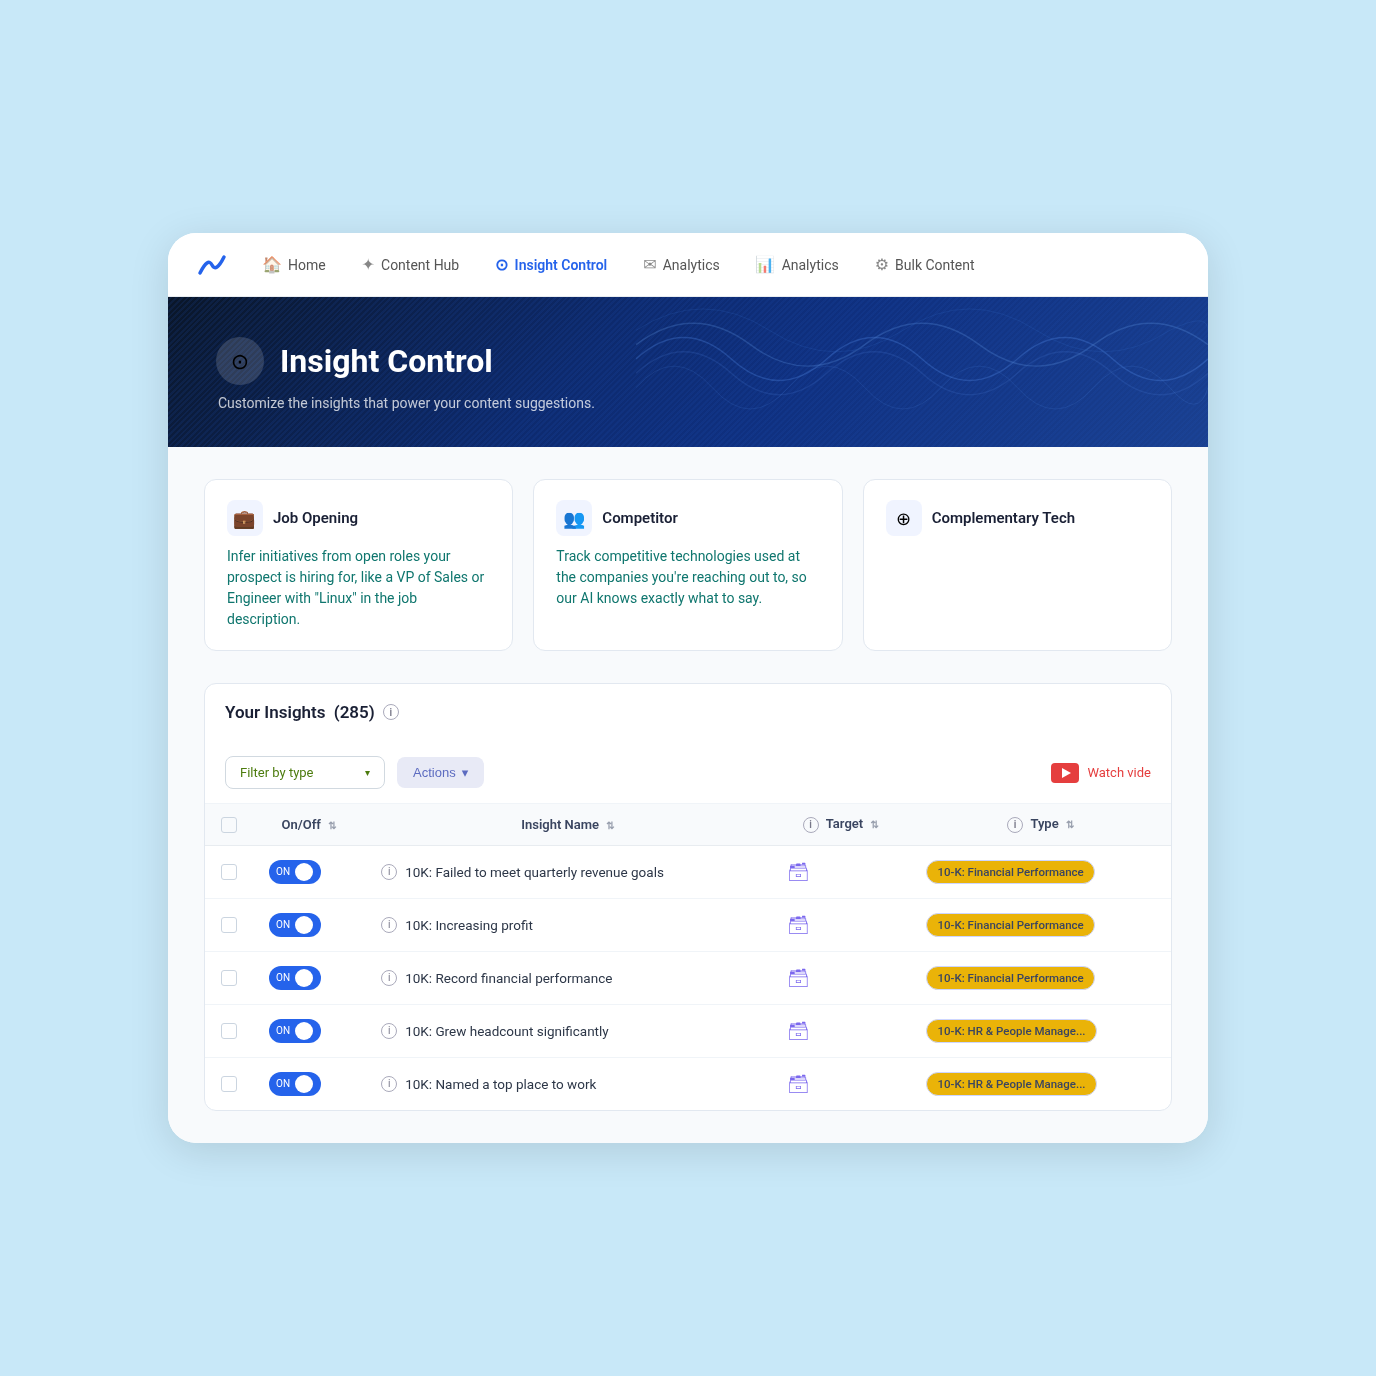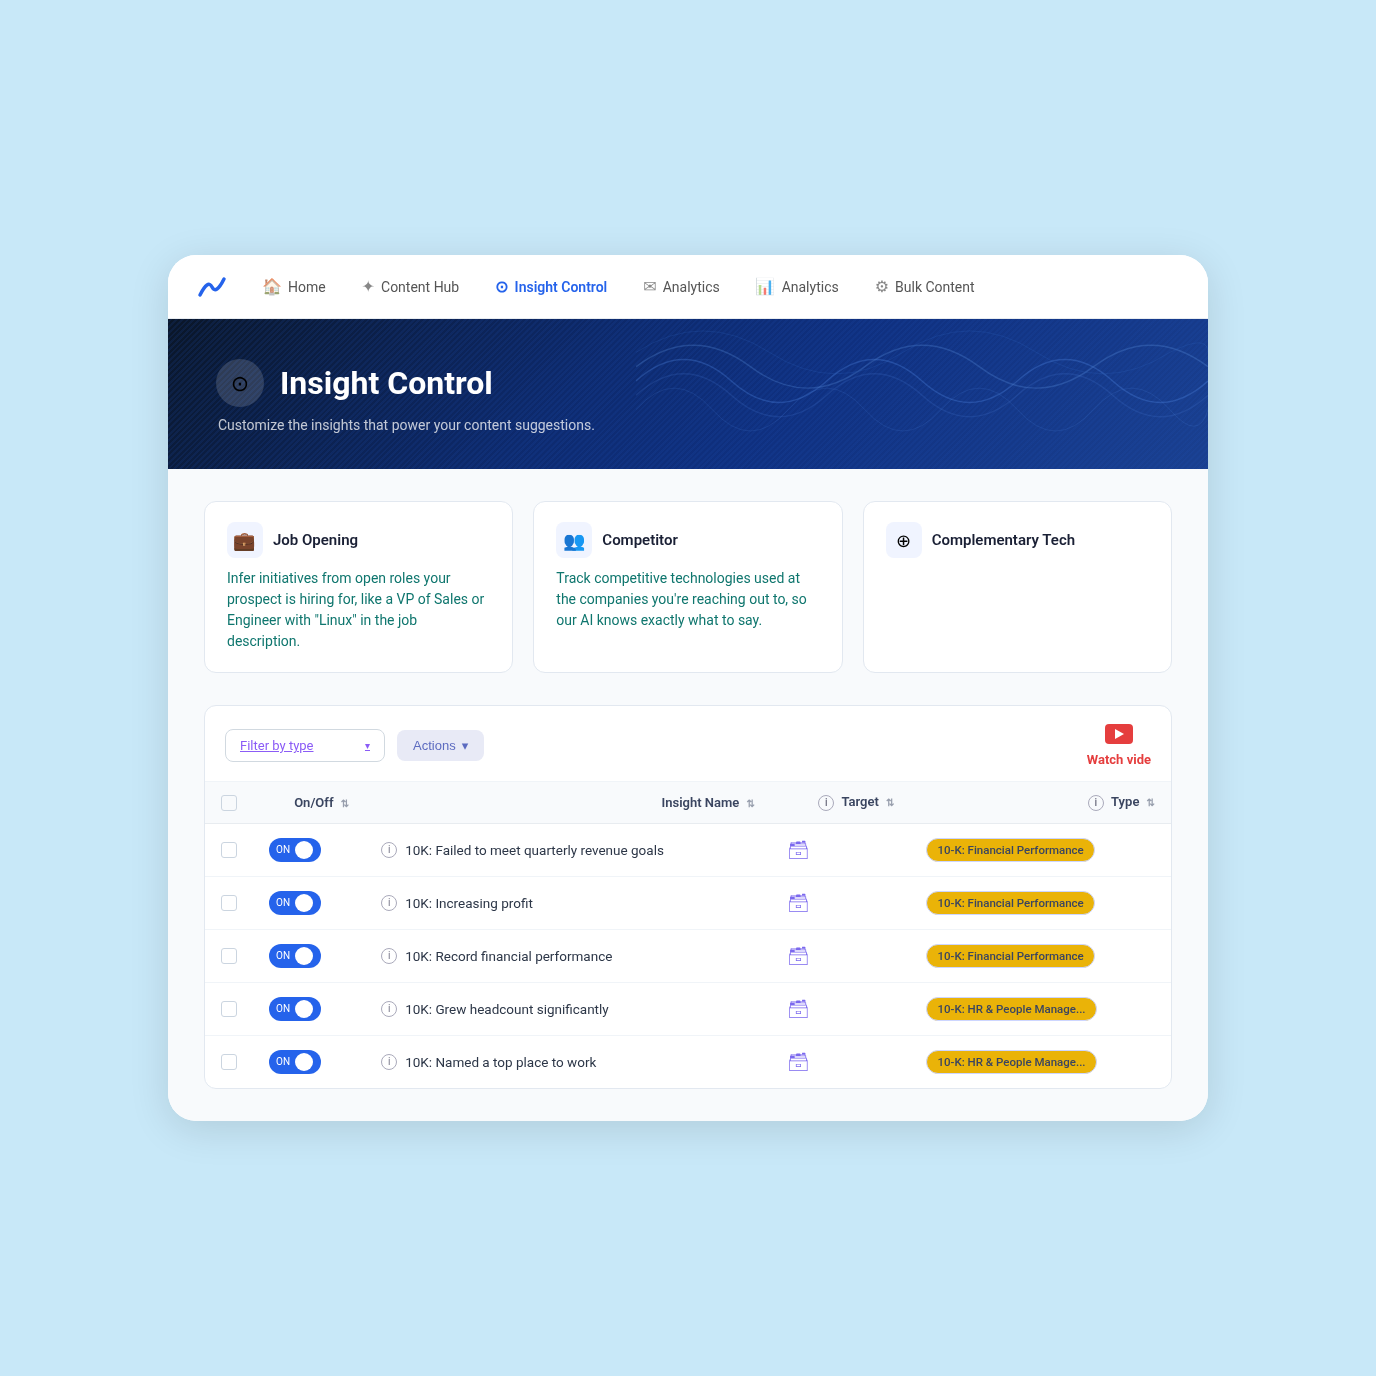--- a/index.html
+++ b/index.html
@@ -217,25 +217,24 @@
       cursor: pointer;
     }
     .filter-select {
       display: flex;
       align-items: center;
       gap: 8px;
       border: 1px solid #d1d9e0;
       border-radius: 8px;
       padding: 8px 14px;
       font-size: 13px;
-      color: #8b5cf6;
+      color: #4d7c0f;
       background: #fff;
       cursor: pointer;
       min-width: 160px;
-      text-decoration: underline;
     }
     .filter-chevron { font-size: 10px; margin-left: auto; }
     .actions-btn {
       display: flex;
       align-items: center;
       gap: 6px;
       background: #e8eaf6;
       border: none;
       border-radius: 8px;
       padding: 8px 16px;
@@ -244,23 +243,22 @@
       font-weight: 500;
       cursor: pointer;
     }
     .watch-video-btn {
       display: flex;
       align-items: center;
       gap: 8px;
       margin-left: auto;
       font-size: 13px;
       color: #e53e3e;
-      font-weight: 700;
+      font-weight: 400;
       cursor: pointer;
-      flex-direction: column;
     }
     .yt-icon {
       width: 28px;
       height: 20px;
       background: #e53e3e;
       border-radius: 4px;
       display: flex;
       align-items: center;
       justify-content: center;
     }
@@ -277,21 +275,21 @@
     table {
       width: 100%;
       border-collapse: collapse;
     }
     thead tr {
       background: #f8fafc;
       border-bottom: 1px solid #e8ecf0;
     }
     th {
       padding: 12px 16px;
-      text-align: right;
+      text-align: center;
       font-size: 13px;
       font-weight: 600;
       color: #3a4560;
       white-space: nowrap;
     }
     th .sort-icon { font-size: 10px; opacity: 0.5; margin-left: 4px; }
     tbody tr {
       border-bottom: 1px solid #f0f4f8;
       transition: background 0.1s;
     }
@@ -442,20 +440,27 @@
         </div>
         <div class="info-card">
           <div class="info-card-header">
             <div class="info-card-icon">⊕</div>
             <span class="info-card-title">Complementary Tech</span>
           </div>
         </div>
       </div>
 
       <div class="table-section">
+        <div class="section-title">
+          <span class="section-title-count">
+            <span>Your Insights</span>
+            <span style="margin-left:4px;">(285)</span>
+          </span>
+          <span class="info-icon-small">i</span>
+        </div>
 
         <div class="table-toolbar">
           <div class="filter-select">
             <span>Filter by type</span>
             <span class="filter-chevron">▾</span>
           </div>
           <button class="actions-btn">
             <span>Actions</span>
             <span>▾</span>
           </button>

